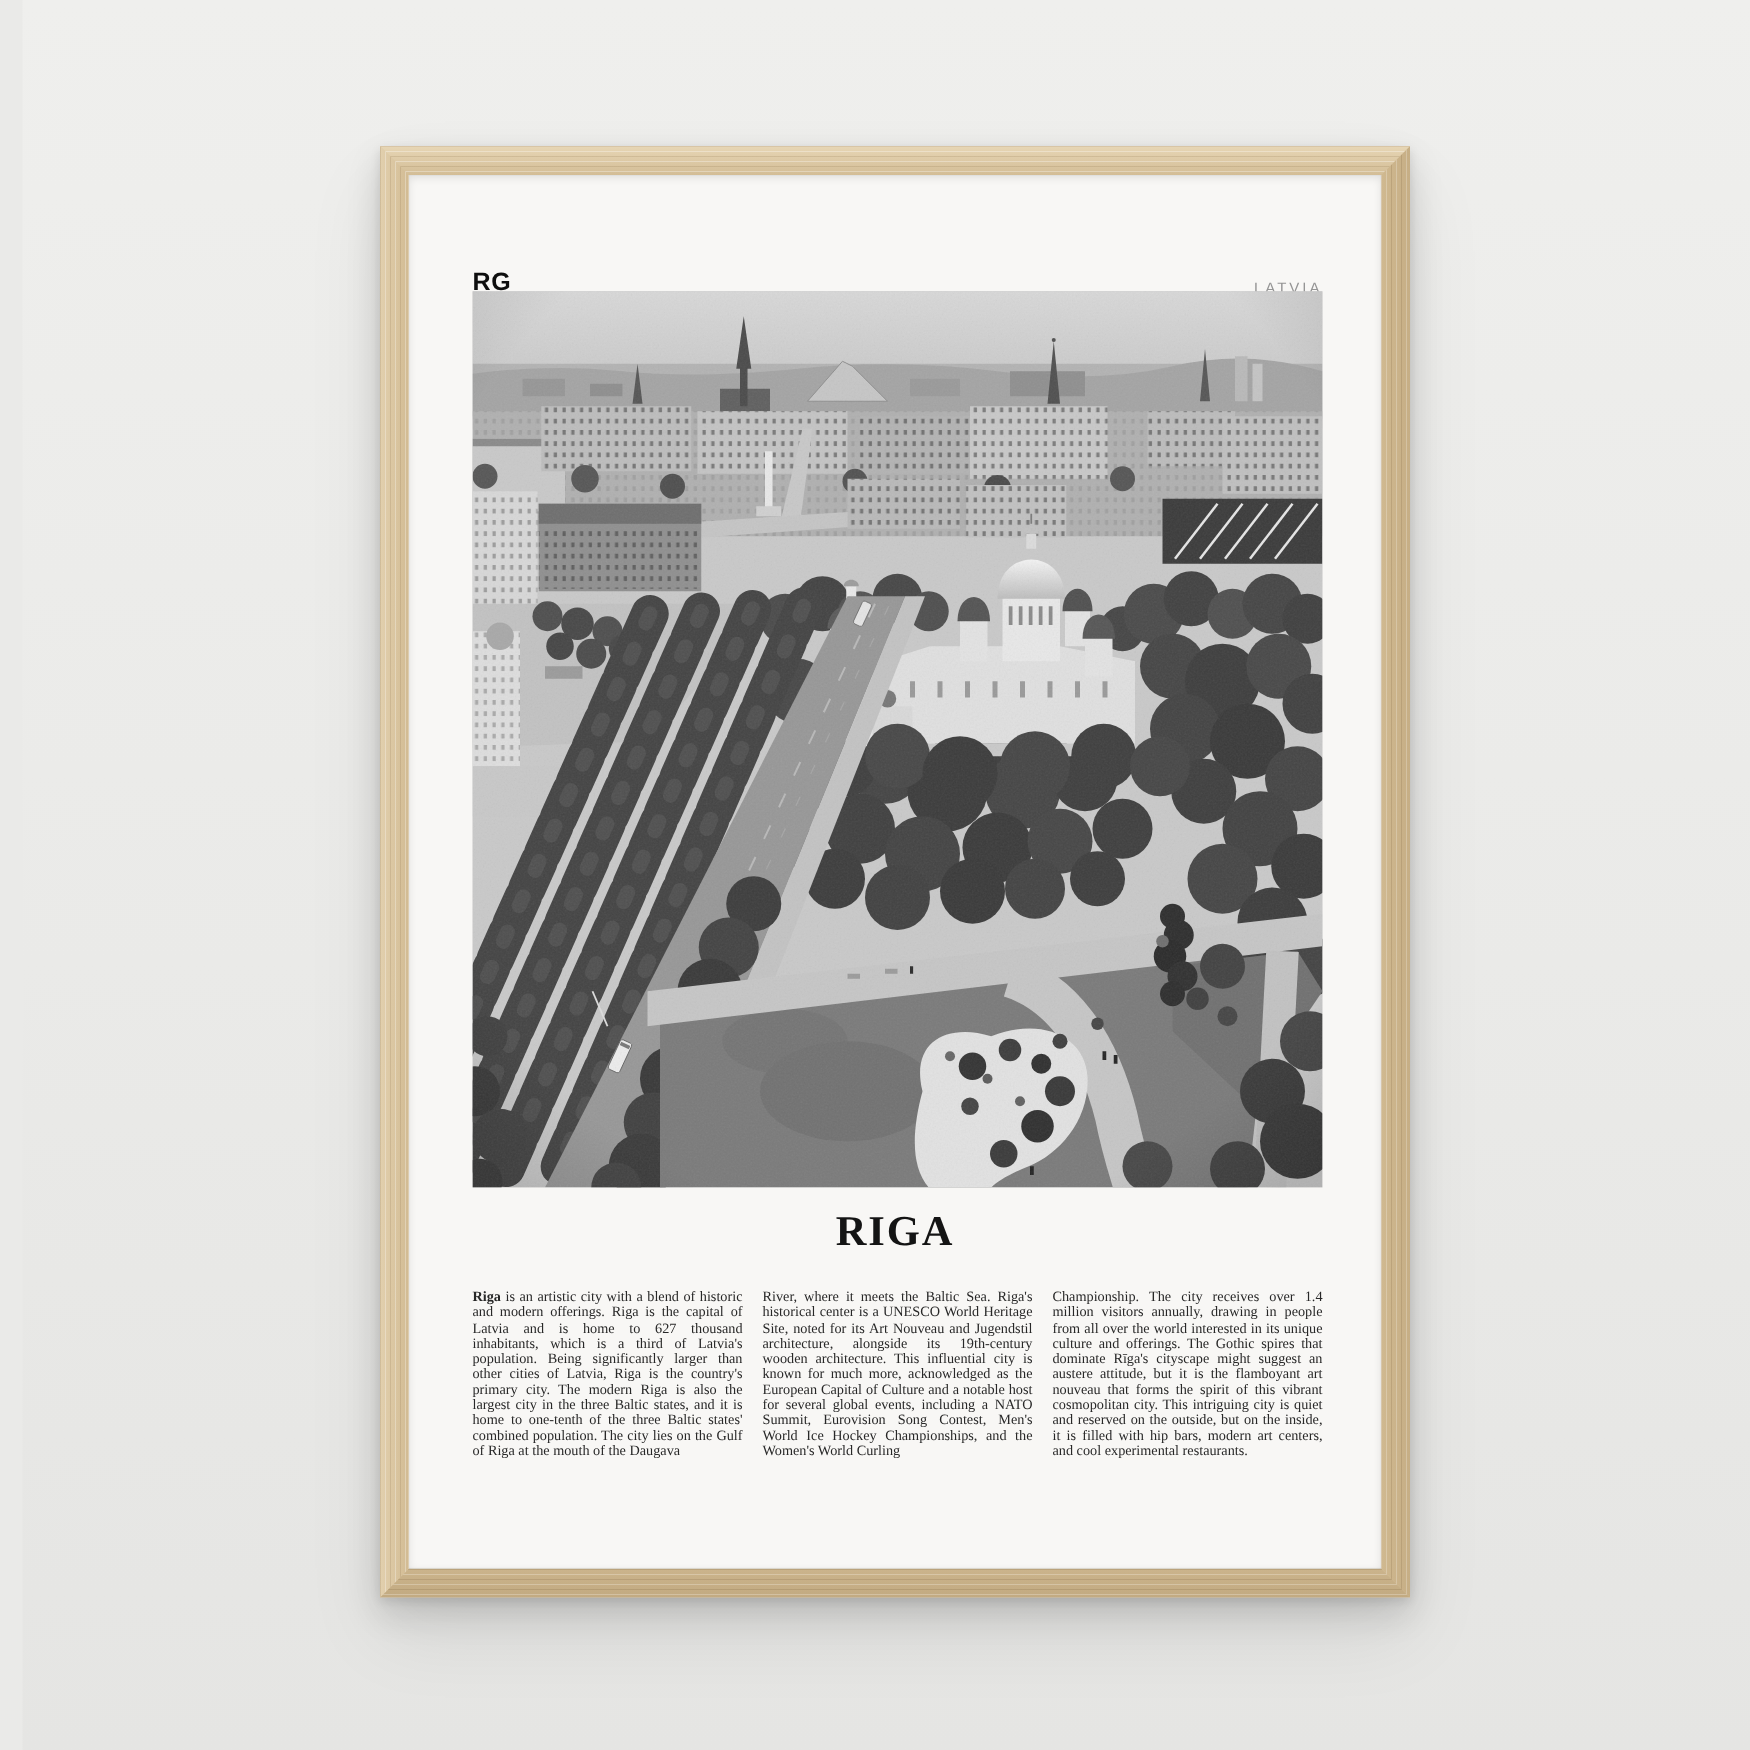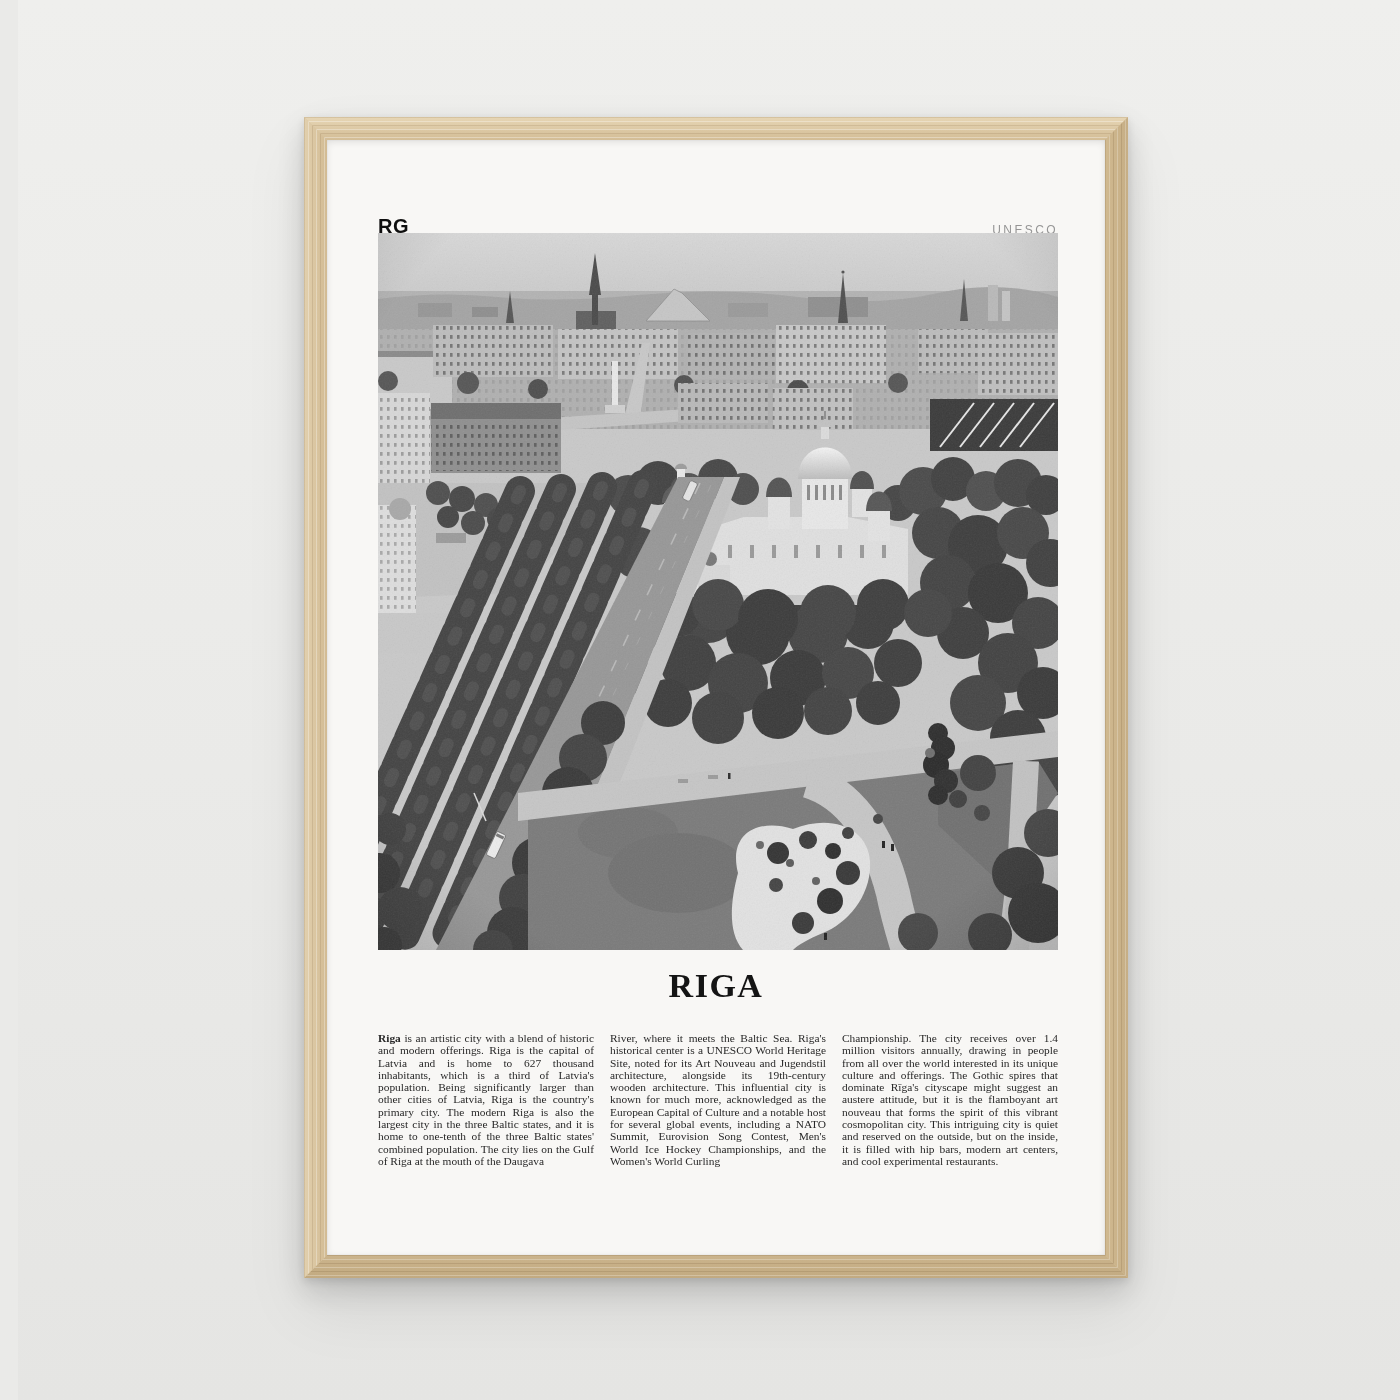--- a/index.html
+++ b/index.html
@@ -49,21 +49,21 @@
   <div class="frame">
     <div class="side top"></div>
     <div class="side bottom"></div>
     <div class="side left"></div>
     <div class="side right"></div>
 
     <div class="poster">
 
       <div class="poster-header">
         <span class="monogram">RG</span>
-        <span class="country">UNESCO</span>
+        <span class="country">LATVIA</span>
       </div>
 
       <div class="photo" role="img" aria-label="Black-and-white aerial photograph of Riga: the Nativity of Christ Cathedral with its large central dome and four smaller dark domes, surrounded by the dense trees of Esplanade park, a tree-lined boulevard with a wide road and buses on the left, the city skyline with church spires on the horizon, and park lawns with light footpaths and a white flower bed in the foreground">
         <svg viewBox="0 0 680 717" xmlns="http://www.w3.org/2000/svg">
           <defs>
             <linearGradient id="sky" x1="0" y1="0" x2="0" y2="1">
               <stop offset="0" stop-color="#d8d8d8"></stop>
                 <stop offset="1" stop-color="#c2c2c2"></stop>
             </linearGradient>
             <linearGradient id="domeg" x1="0" y1="0" x2="0" y2="1">

